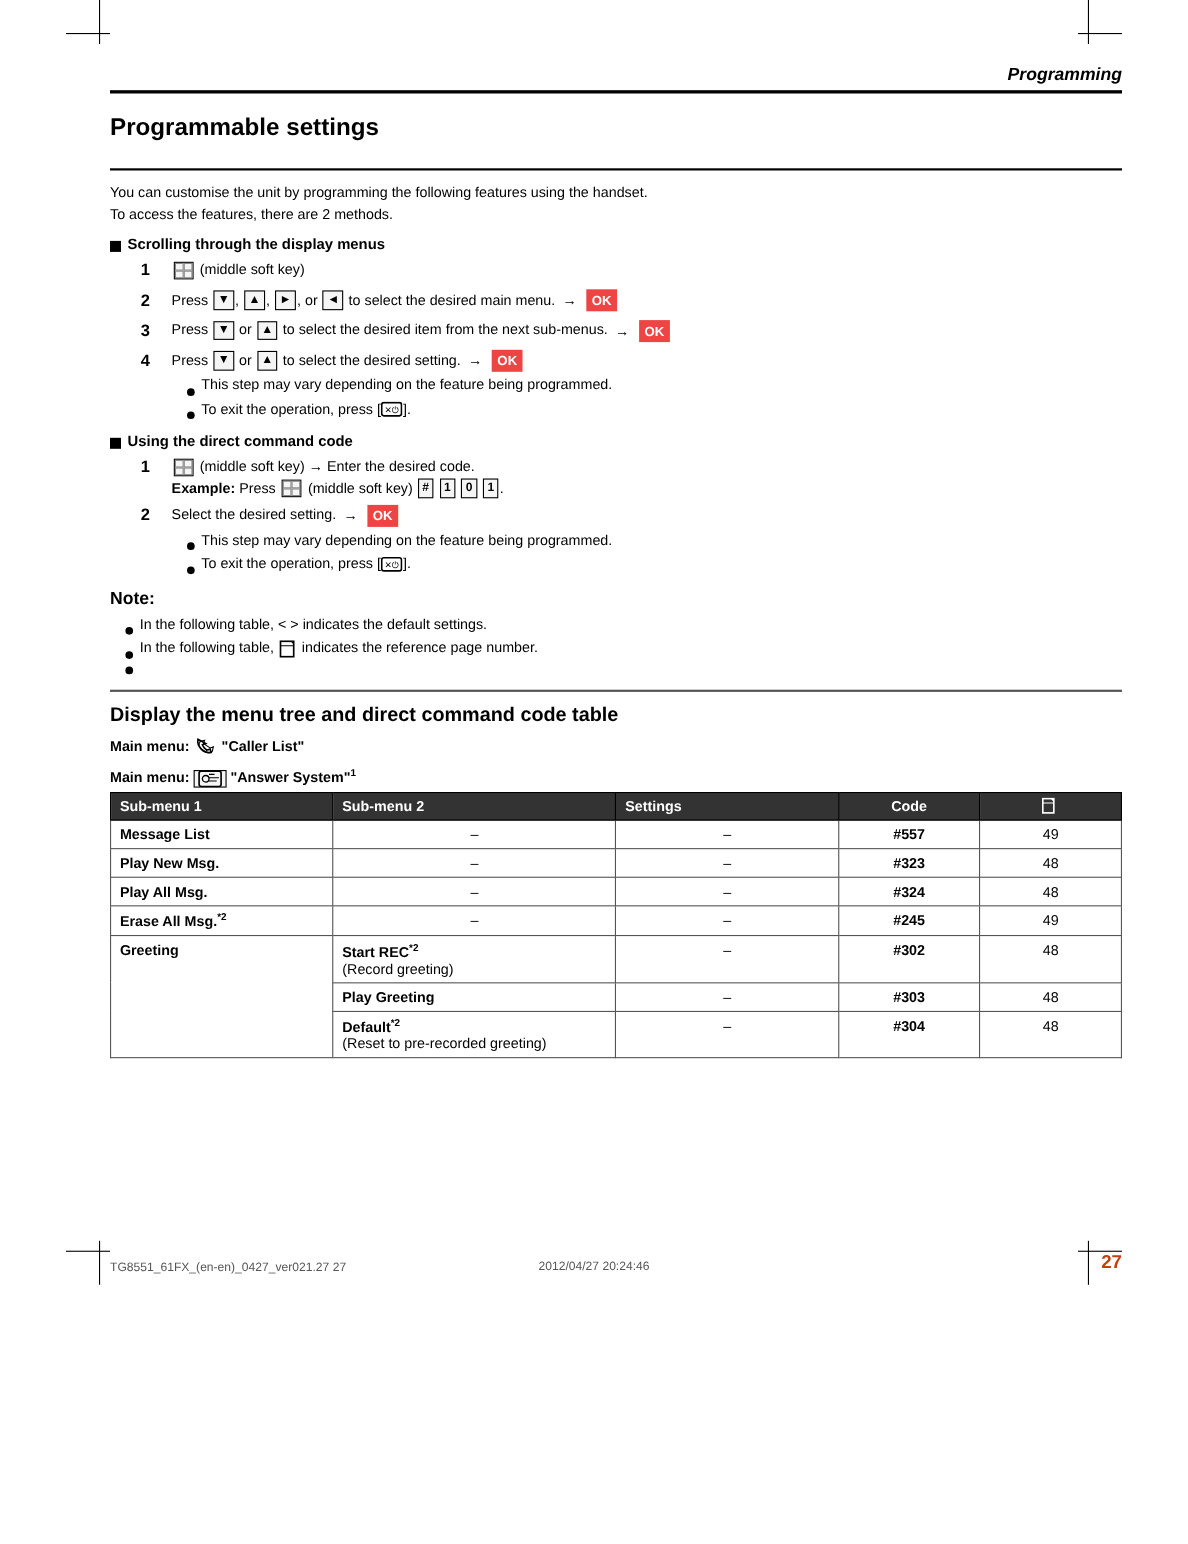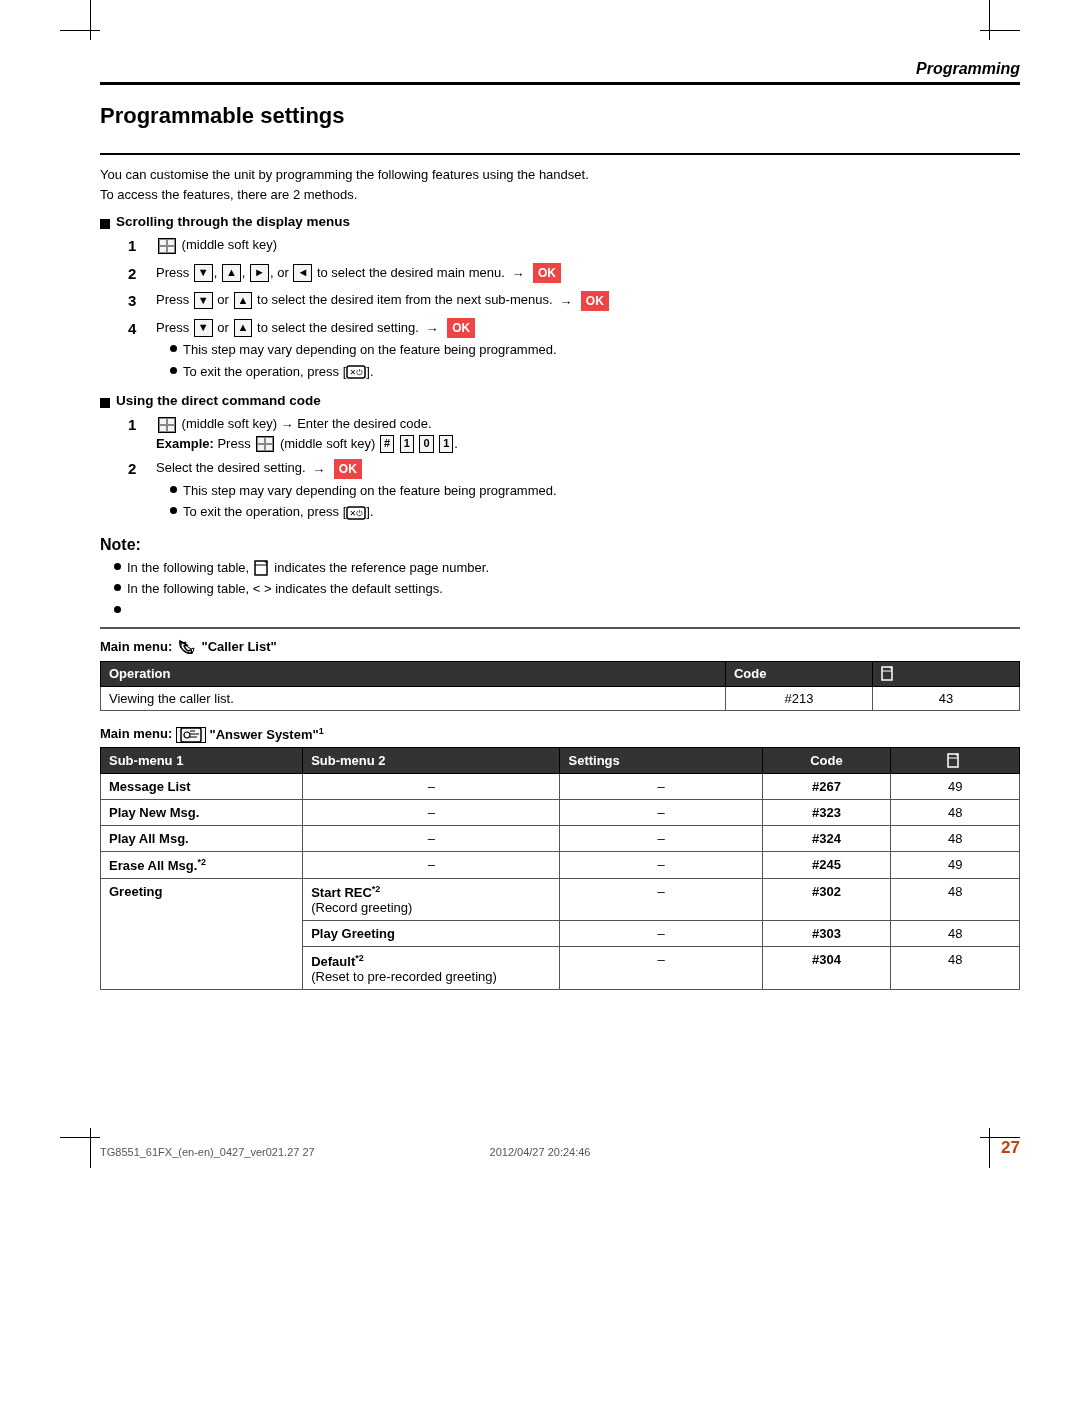--- a/index.html
+++ b/index.html
@@ -119,21 +119,21 @@
       line-height: 1.5;
     }
 
     
     .bullet-list {
       margin-left: 14px;
       margin-top: 2px;
     }
     .bullet-item {
       display: flex;
-      align-items: flex-start;
+      align-items: flex-end;
       margin-bottom: 2px;
       font-size: 13px;
       line-height: 1.5;
     }
     .round-bullet {
       display: inline-block;
       width: 7px;
       height: 7px;
       background: #000;
       border-radius: 50%;
@@ -465,73 +465,52 @@
           </div>
         </span>
       </div>
     </div>
 
     <div class="note-section">
       <div class="note-heading">Note:</div>
       <div class="bullet-list">
         <div class="bullet-item">
           <span class="round-bullet"></span>
+          <span>In the following table, &lt; &gt; indicates the default settings.</span>
+        </div>
+        <div class="bullet-item">
+          <span class="round-bullet"></span>
           <span>In the following table,
             <svg width="18" height="18" viewBox="0 0 18 18" style="vertical-align:middle;display:inline-block">
               <rect x="2" y="2" width="12" height="14" fill="none" stroke="#000" stroke-width="1.5"></rect>
               <line x1="2" y1="6" x2="14" y2="6" stroke="#000" stroke-width="1"></line>
               <polyline points="11,2 14,2 14,5 11,2" fill="#000"></polyline>
             </svg>
             indicates the reference page number.
           </span>
         </div>
         <div class="bullet-item">
           <span class="round-bullet"></span>
-          <span>In the following table, &lt; &gt; indicates the default settings.</span>
-        </div>
-        <div class="bullet-item">
-          <span class="round-bullet"></span>
         </div>
       </div>
     </div>
 
     <hr class="sub-section-divider">
 
+    <div class="menu-tree-title">Display the menu tree and direct command code table</div>
 
     <div class="menu-main-label">
       <span>Main menu: </span>
       <svg width="22" height="18" viewBox="0 0 22 18" style="vertical-align:middle;display:inline-block">
         <path d="M4 2 Q3 7 7 11 Q11 15 16 14 L15 11 L12 12 Q9 10 8 7 L11 6 Z" fill="none" stroke="#000" stroke-width="1.5"></path>
         <path d="M15 10 L18 9 L17 13 Q13 16 8 12 Q3 8 6 4 L10 3 L9 6 Z" fill="none" stroke="#000" stroke-width="1"></path>
       </svg>
       <span>"Caller List"</span>
     </div>
 
-    <table class="data-table">
-      <thead>
-        <tr>
-          <th class="col-operation">Operation</th>
-          <th class="col-code">Code</th>
-          <th class="col-ref">
-            <svg width="16" height="16" viewBox="0 0 16 16" style="vertical-align:middle">
-              <rect x="1" y="1" width="10" height="13" fill="none" stroke="#fff" stroke-width="1.5"></rect>
-              <line x1="1" y1="5" x2="11" y2="5" stroke="#fff" stroke-width="1"></line>
-              <polyline points="8,1 11,1 11,4 8,1" fill="#fff"></polyline>
-            </svg>
-          </th>
-        </tr>
-      </thead>
-      <tbody>
-        <tr>
-          <td>Viewing the caller list.</td>
-          <td class="col-code">#213</td>
-          <td class="col-ref">43</td>
-        </tr>
-      </tbody>
-    </table>
 
     <div class="menu-main-label" style="margin-top:10px;">
       <span>Main menu: </span>
       <span class="ans-icon">
         <svg width="22" height="16" viewBox="0 0 22 16" style="vertical-align:middle">
           <rect x="1" y="1" width="20" height="14" rx="2" ry="2" fill="none" stroke="#000" stroke-width="1.5"></rect>
           <circle cx="7" cy="8" r="3" fill="none" stroke="#000" stroke-width="1.2"></circle>
           <line x1="10" y1="4" x2="15" y2="4" stroke="#000" stroke-width="1"></line>
           <line x1="10" y1="7" x2="19" y2="7" stroke="#000" stroke-width="1"></line>
           <line x1="10" y1="10" x2="17" y2="10" stroke="#000" stroke-width="1"></line>
@@ -555,21 +534,21 @@
             </svg>
           </th>
         </tr>
       </thead>
       <tbody>
 
         <tr>
           <td><strong>Message List</strong></td>
           <td class="cell-dash">–</td>
           <td class="cell-dash">–</td>
-          <td class="col-code"><strong>#267</strong></td>
+          <td class="col-code"><strong>#557</strong></td>
           <td class="col-ref">49</td>
         </tr>
 
         <tr>
           <td><strong>Play New Msg.</strong></td>
           <td class="cell-dash">–</td>
           <td class="cell-dash">–</td>
           <td class="col-code"><strong>#323</strong></td>
           <td class="col-ref">48</td>
         </tr>

